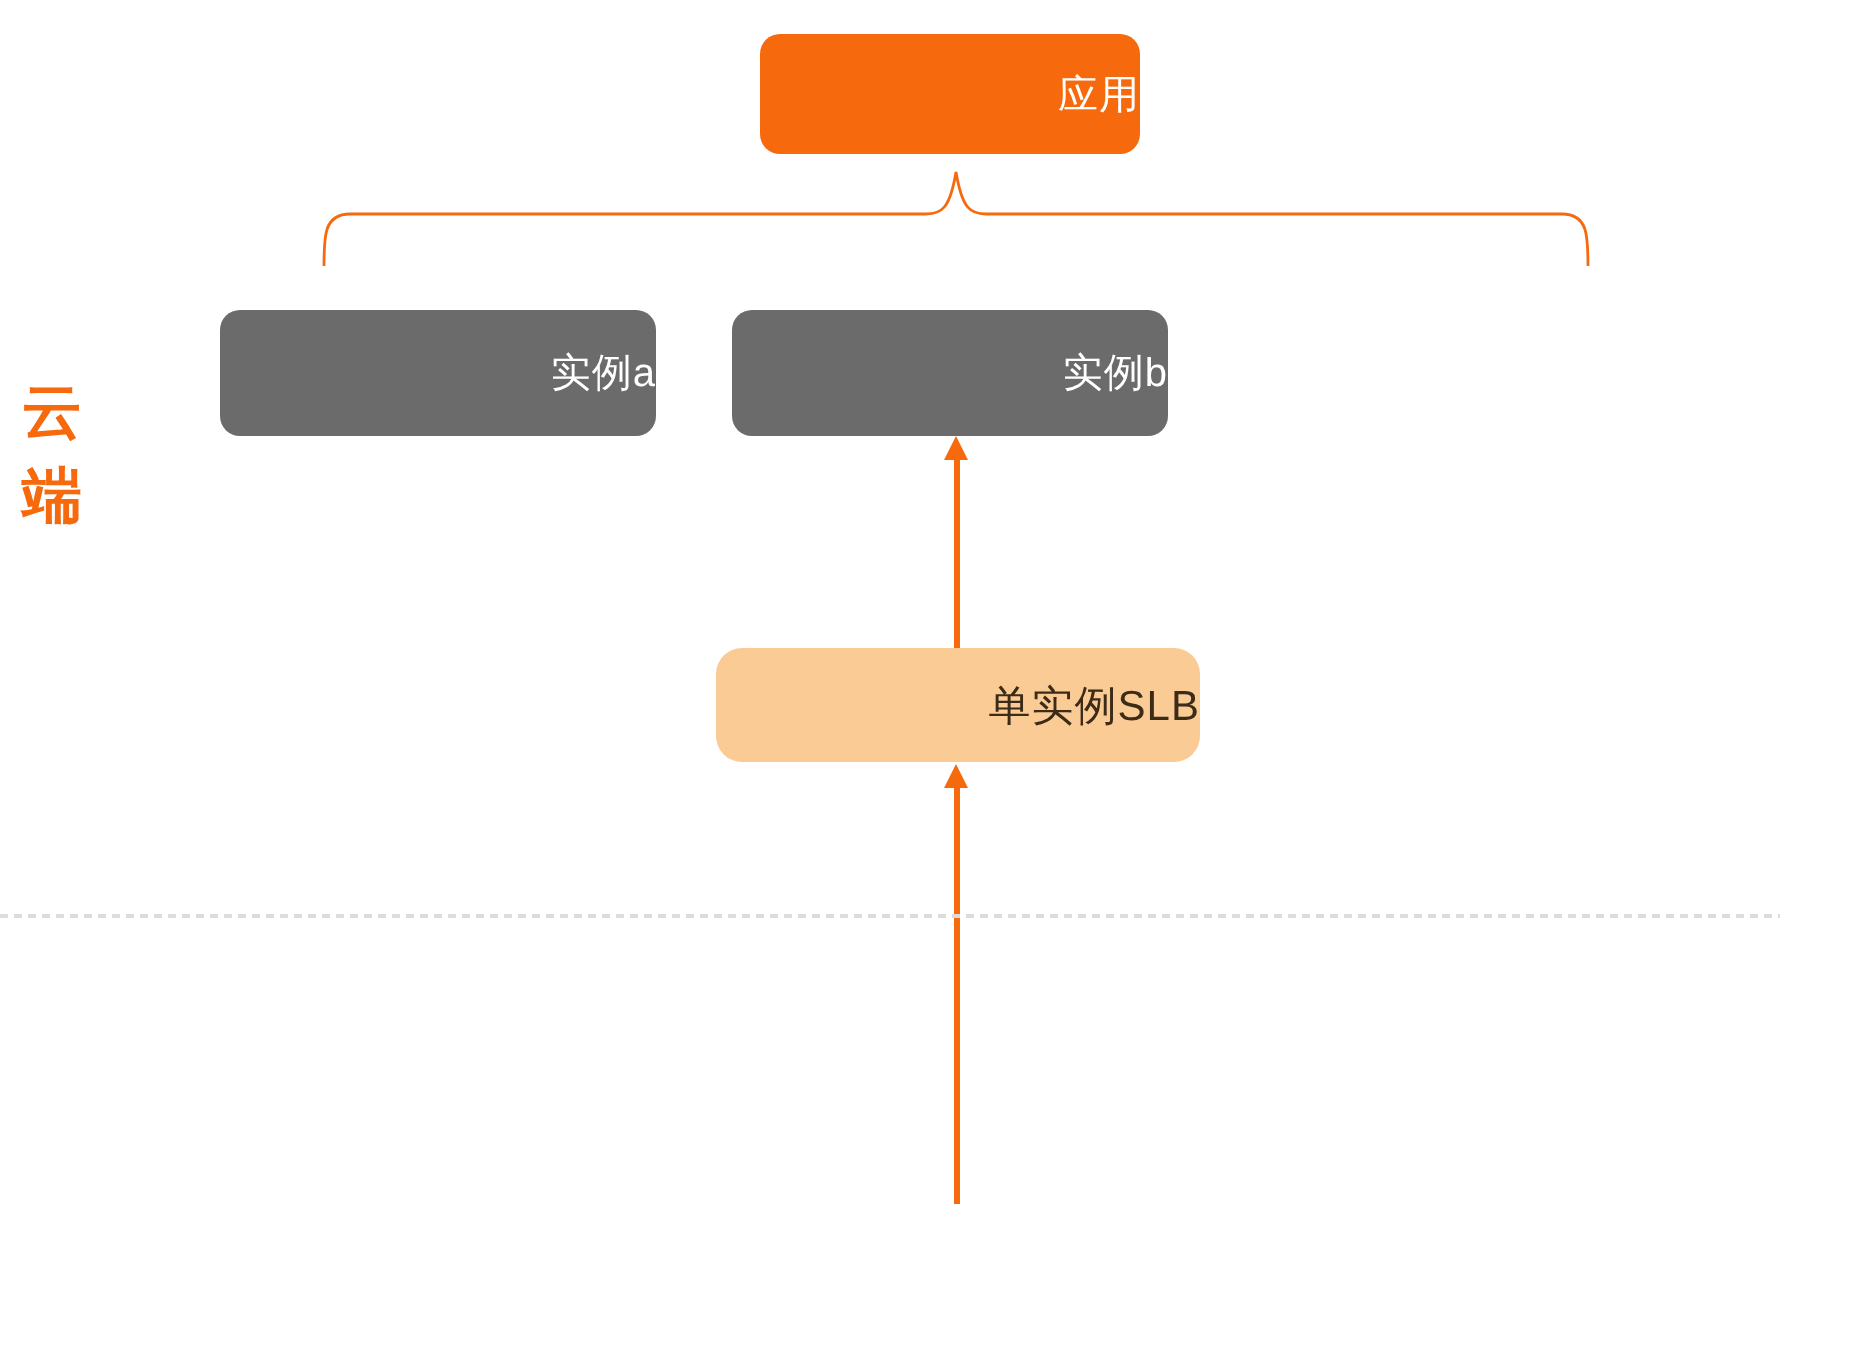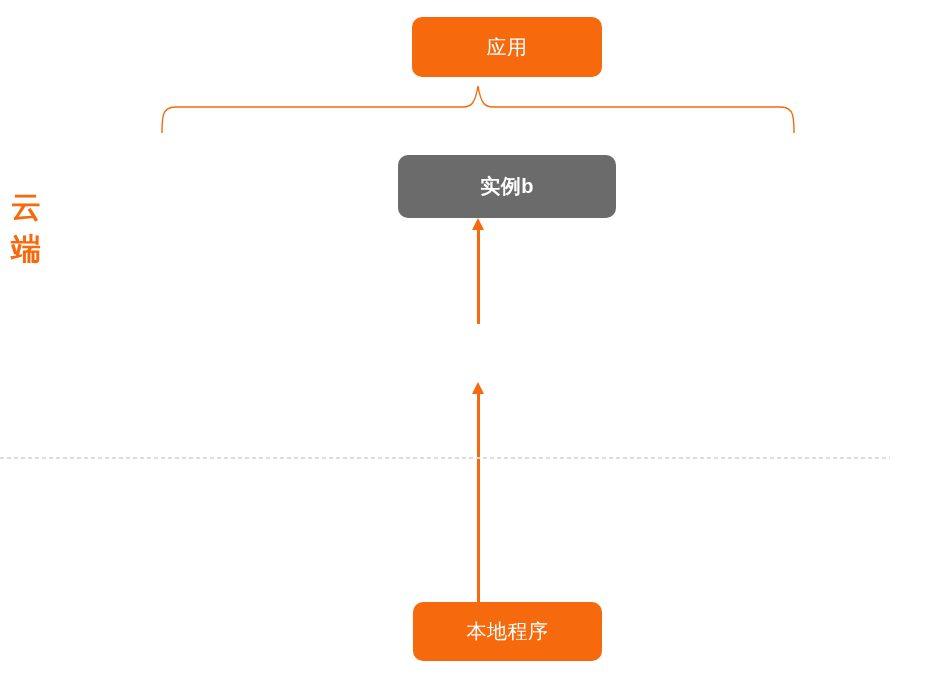--- a/index.html
+++ b/index.html
@@ -14,38 +14,37 @@
   html,body{background:#fff;}
   body{font-family:"Liberation Sans","DejaVu Sans",sans-serif;}
   .canvas{
     position:relative;
     width:929px;height:673px;
     background:#fff;
     overflow:hidden;
   }
   .node{
     position:absolute;
-    display:flex;align-items:center;justify-content:center;
+    display:flex;align-items:center;justify-content:flex-end;
     border-radius:10px;
     font-size:20px;
     color:var(--white_text);
     letter-spacing:0.5px;
-    margin-left:32px;
   }
   .node.orange{background:var(--orange);}
   .node.gray{background:var(--gray);}
   .node.peach{
     background:var(--peach);
     color:var(--slb_text);
     border-radius:13px;
     font-size:21px;
   }
   .app-box{left:380px;top:17px;width:190px;height:60px;}
   .inst-a{left:110px;top:155px;width:218px;height:63px;}
-  .inst-b{left:366px;top:155px;width:218px;height:63px;font-weight:bold;}
+  .inst-b{left:366px;top:155px;width:218px;height:63px;}
   .inst-c{left:622px;top:155px;width:218px;height:63px;}
   .slb-box{left:358px;top:324px;width:242px;height:57px;}
   .local-box{left:381px;top:602px;width:189px;height:59px;}
 
   .zone-label{
     position:absolute;
     width:36px;
     font-size:30px;
     font-weight:bold;
     color:var(--orange);
@@ -90,30 +89,33 @@
   <div class="zone-label cloud-label">云端</div>
 
   <div class="node orange app-box">
     <span>应用</span>
   </div>
 
   <svg class="brace-svg" viewBox="0 0 646 58" fill="none" xmlns="http://www.w3.org/2000/svg">
     <path d="M 7 53 C 7 38 7 27 20 27 L 308 27 C 316 27 320 24 323 6 C 326 24 330 27 338 27 L 626 27 C 639 27 639 38 639 53" stroke="#F6690C" stroke-width="1.4" fill="none"></path>
   </svg>
 
+  <div class="node gray inst-a">
+    <span>实例a</span>
+  </div>
   <div class="node gray inst-b">
     <span>实例b</span>
   </div>
 
   <div class="arrow-line a1"></div>
   <div class="arrow-head h1"></div>
 
+  <div class="node peach slb-box">
+    <span>单实例SLB</span>
+  </div>
 
   <div class="arrow-line a2"></div>
   <div class="arrow-head h2"></div>
 
   <div class="divider"></div>
 
-  <div class="node orange local-box">
-    <span>本地程序</span>
-  </div>
 
 </div>
 
 </body></html>

